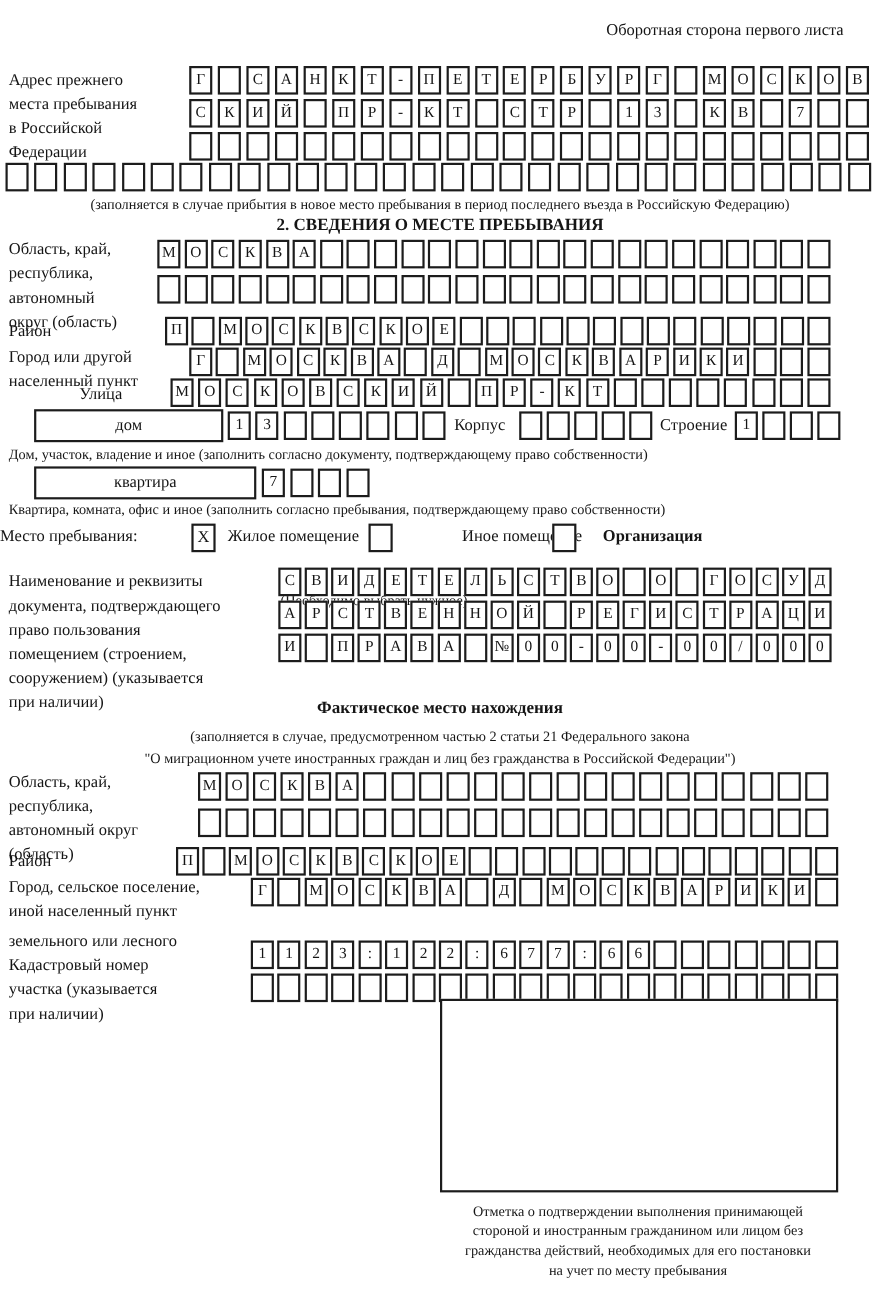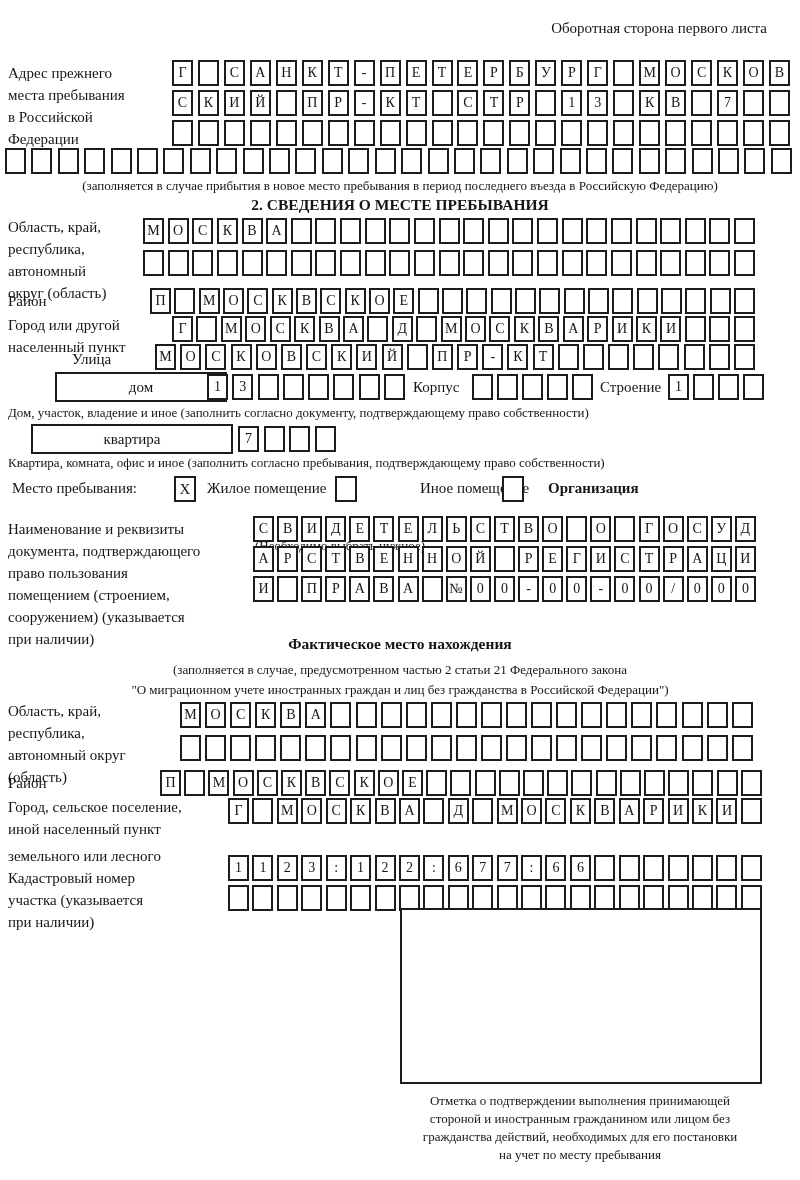--- a/index.html
+++ b/index.html
@@ -298,21 +298,21 @@
       <span class="cell"></span>
       <span class="cell"></span>
       <span class="cell"></span>
       <span class="cell"></span>
       <span class="cell"></span>
       <span class="cell"></span>
       <span class="cell"></span>
       <span class="cell"></span>
     </div>
 
-  <div class="longbox" style="left:31px;top:372px;width:172px;margin-left:24px;">дом</div>
+  <div class="longbox" style="left:31px;top:372px;width:172px;">дом</div>
   <div class="cellrow" style="left:207px;top:374px;width:198px;">
       <span class="cell">1</span>
       <span class="cell">3</span>
       <span class="cell"></span>
       <span class="cell"></span>
       <span class="cell"></span>
       <span class="cell"></span>
       <span class="cell"></span>
       <span class="cell"></span>
     </div>
@@ -335,21 +335,21 @@
 
   <div class="longbox" style="left:31px;top:424px;width:202px;">квартира</div>
   <div class="cellrow" style="left:238px;top:426px;width:98px;">
       <span class="cell">7</span>
       <span class="cell"></span>
       <span class="cell"></span>
       <span class="cell"></span>
     </div>
   <div class="note" style="left:8px;top:454px;width:784px;">Квартира, комната, офис и иное (заполнить согласно пребывания, подтверждающему право собственности)</div>
 
-  <div class="lbl" style="left:12px;top:477px;">Место пребывания:</div>
+  <div class="lbl" style="left:0;top:477px;">Место пребывания:</div>
   <div class="cellbox" style="left:174px;top:476px;">X</div>
   <div class="lbl" style="left:207px;top:477px;">Жилое помещение</div>
   <div class="cellbox" style="left:335px;top:476px;"></div>
   <div class="lbl" style="left:372px;top:477px;margin-left:48px;">Иное помещение</div>
   <div class="cellbox" style="left:502px;top:476px;"></div>
   <div class="lbl" style="left:548px;top:477px;font-weight:bold;">Организация</div>
   <div class="note" style="left:180px;top:503px;width:320px;text-align:center;margin-top:34px;">(Необходимо выбрать нужное)</div>
 
   <div class="lbl" style="left:8px;top:518px;width:240px;">
       <div>Наименование и реквизиты</div>

